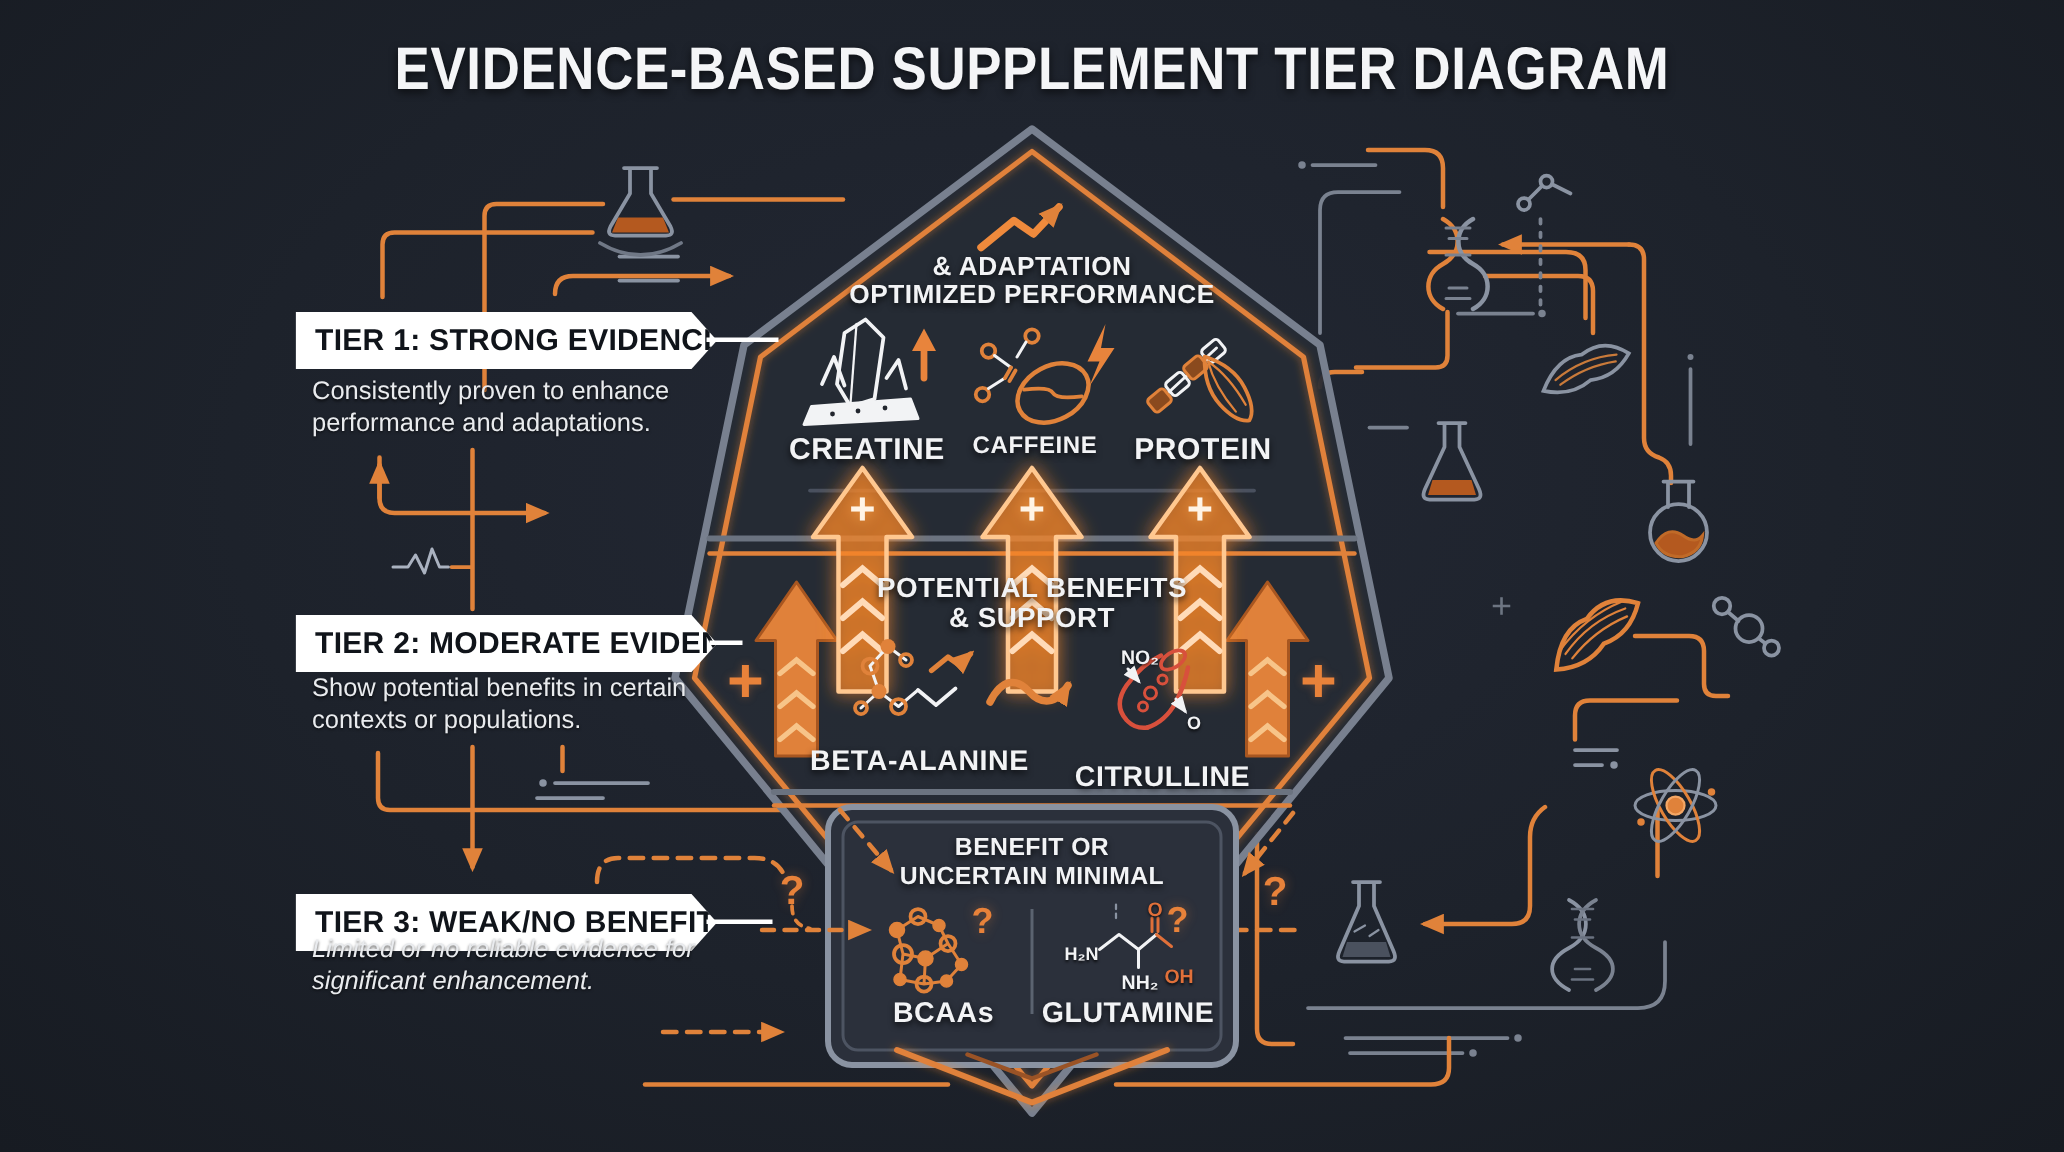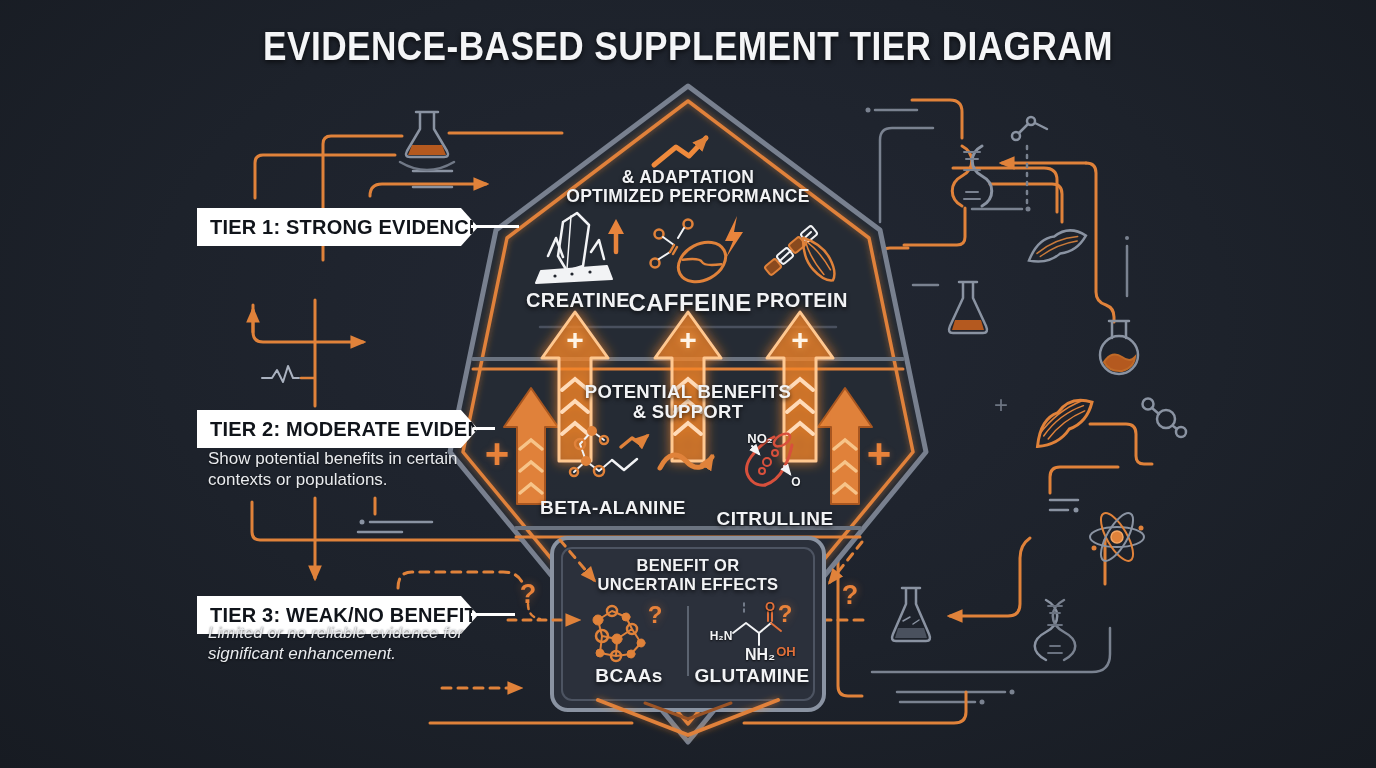--- a/index.html
+++ b/index.html
@@ -322,55 +322,56 @@
     <path d="M744 612 V600" stroke="#8a93a2" stroke-width="1.5" stroke-dasharray="3 3"></path>
   </g>
 </svg>
 
 <div class="txt-layer">
 
   <div class="title">EVIDENCE-BASED SUPPLEMENT TIER DIAGRAM</div>
 
   <div class="banner" style="top:208px;">TIER 1: STRONG EVIDENCE</div>
   <div class="pointer" style="left:471px;top:225px;width:48px;"></div>
+  <div class="desc" style="top:250px;width:290px;">Consistently proven to enhance performance and adaptations.</div>
 
   <div class="banner" style="top:410px;">TIER 2: MODERATE EVIDENCE</div>
   <div class="pointer" style="left:473px;top:427px;width:22px;"></div>
   <div class="desc" style="top:448px;width:295px;">Show potential benefits in certain contexts or populations.</div>
 
   <div class="banner" style="top:596px;">TIER 3: WEAK/NO BENEFIT</div>
   <div class="pointer" style="left:471px;top:613px;width:44px;"></div>
   <div class="desc" style="top:622px;width:300px;font-style:italic;">Limited or no reliable evidence for significant enhancement.</div>
 
   <div class="hdg" style="left:688px;top:168px;font-size:17.5px;line-height:19px;">
     <span>&amp; ADAPTATION</span>
     <span>OPTIMIZED PERFORMANCE</span>
   </div>
   <div class="lbl" style="left:578px;top:289px;font-size:20px;">CREATINE</div>
-  <div class="lbl" style="left:690px;top:289px;font-size:24px;">CAFFEINE</div>
+  <div class="lbl" style="left:690px;top:289px;font-size:16px;">CAFFEINE</div>
   <div class="lbl" style="left:802px;top:289px;font-size:20px;">PROTEIN</div>
 
   <div class="hdg" style="left:688px;top:382px;font-size:18.5px;line-height:20px;">
     <span>POTENTIAL BENEFITS</span>
     <span>&amp; SUPPORT</span>
   </div>
   <div class="lbl" style="left:613px;top:497px;font-size:19px;">BETA-ALANINE</div>
   <div class="lbl" style="left:775px;top:497px;font-size:19px;margin-top:11px;">CITRULLINE</div>
 
   <div class="hdg" style="left:688px;top:556px;font-size:16.5px;line-height:19px;">
     <span>BENEFIT OR</span>
-    <span>UNCERTAIN EFFECTS</span>
+    <span>UNCERTAIN MINIMAL</span>
   </div>
   <div class="lbl" style="left:629px;top:665px;font-size:19px;">BCAAs</div>
   <div class="lbl" style="left:752px;top:665px;font-size:19px;">GLUTAMINE</div>
 
   <div class="chem" style="left:760px;top:438px;font-size:13px;">NO₂</div>
   <div class="chem" style="left:796px;top:482px;font-size:12px;">O</div>
   <div class="chem" style="left:721px;top:636px;font-size:12px;">H₂N</div>
-  <div class="chem" style="left:760px;top:655px;font-size:16px;">NH₂</div>
+  <div class="chem" style="left:760px;top:655px;font-size:13px;">NH₂</div>
   <div class="chem" style="left:786px;top:651px;font-size:13px;color:#e0703a;">OH</div>
   <div class="chem" style="left:770px;top:606px;font-size:13px;color:#e0703a;">O</div>
 
   <div class="plus plus-glow" style="left:575px;top:340px;font-size:30px;">+</div>
   <div class="plus plus-glow" style="left:688px;top:340px;font-size:30px;">+</div>
   <div class="plus plus-glow" style="left:800px;top:340px;font-size:30px;">+</div>
   <div class="plus" style="left:497px;top:454px;font-size:42px;">+</div>
   <div class="plus" style="left:879px;top:454px;font-size:42px;">+</div>
   <div class="plus plus-gray" style="left:1001px;top:405px;font-size:24px;">+</div>
 

